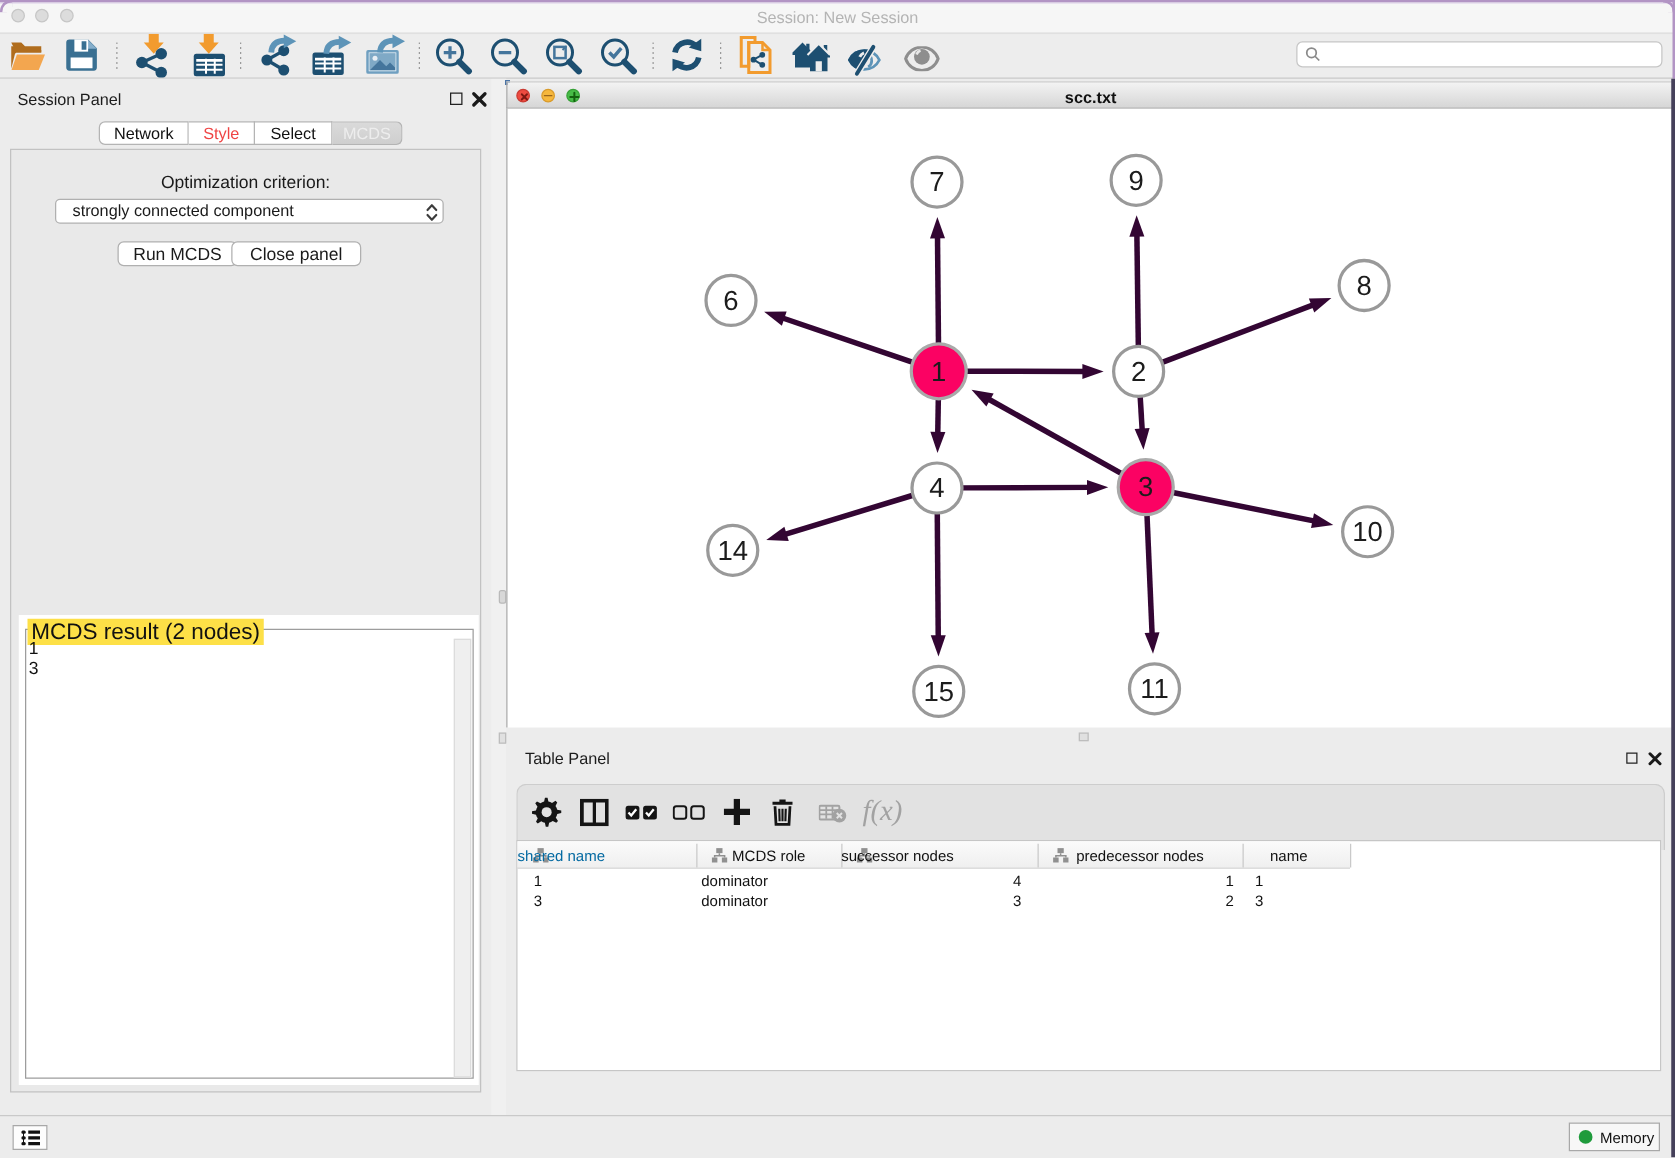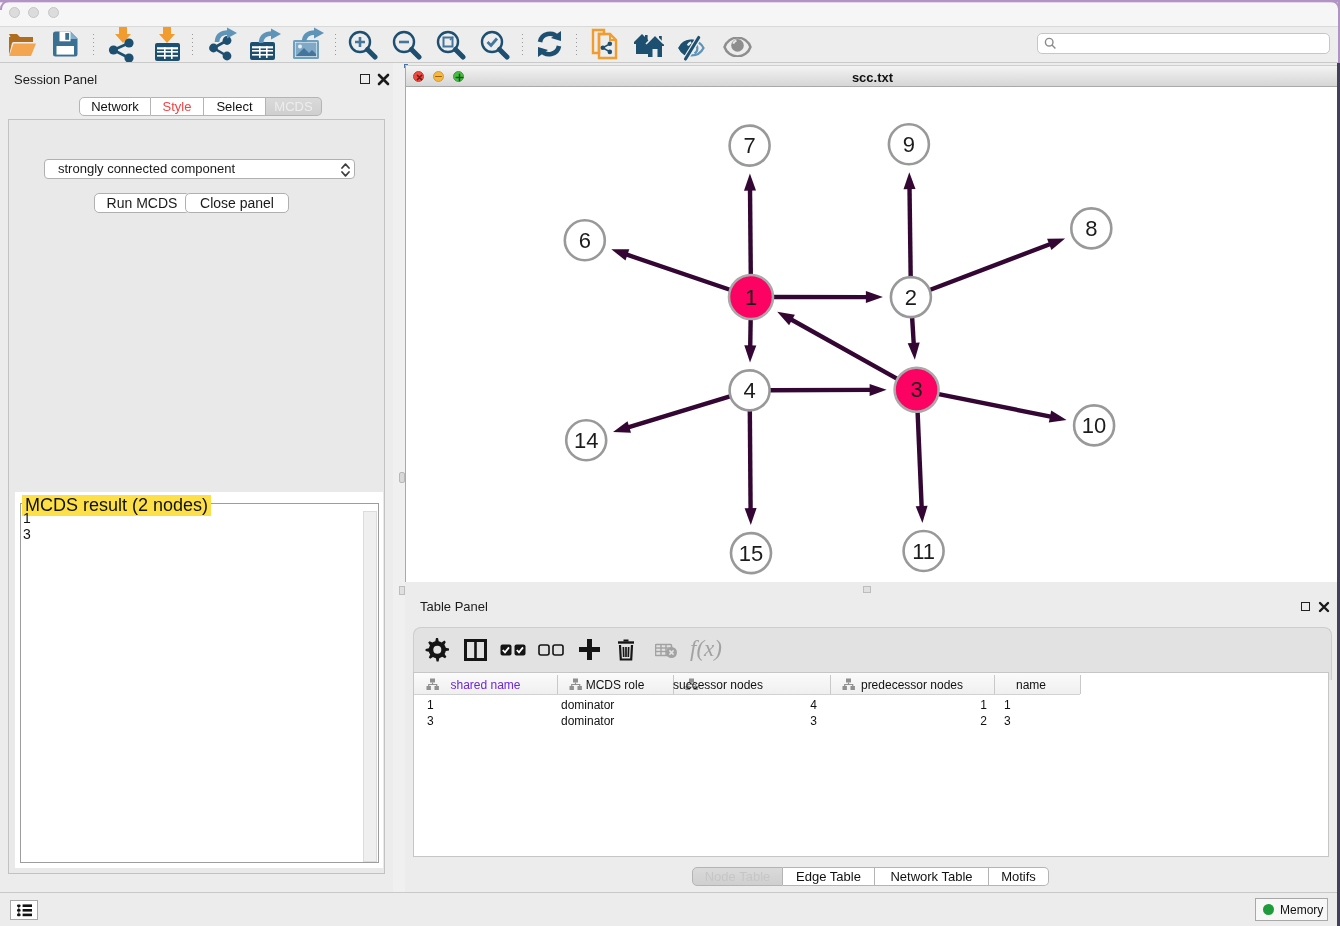--- a/index.html
+++ b/index.html
@@ -10,20 +10,21 @@
 </head>
 <body>
 
 <div class="abs" style="left:0;top:0;width:1340px;height:2px;background:#b294c4;"></div>
 <div class="abs" style="left:0;top:2px;width:1340px;height:1px;background:#e2d5ec;"></div>
 
 <div class="abs" style="left:0;top:3px;width:1340px;height:24px;background:#f6f6f6;border-bottom:1px solid #d9d9d9;">
   <div class="abs" style="left:9px;top:4px;width:11px;height:11px;border-radius:50%;background:#dcdcdc;border:1px solid #c6c6c6;"></div>
   <div class="abs" style="left:28px;top:4px;width:11px;height:11px;border-radius:50%;background:#dcdcdc;border:1px solid #c6c6c6;"></div>
   <div class="abs" style="left:48px;top:4px;width:11px;height:11px;border-radius:50%;background:#dcdcdc;border:1px solid #c6c6c6;"></div>
+  <div class="abs" style="left:0;top:3px;width:1340px;height:19px;text-align:center;font-size:13px;color:#b4b4b4;">Session: New Session</div>
 </div>
 
 <div class="abs" id="toolbar" style="left:0;top:28px;width:1340px;height:35px;background:#ededed;border-bottom:1px solid #c9c9c9;">
 
   <svg class="abs" style="left:7px;top:2px;" width="30" height="29" viewBox="0 0 30 29">
 <path d="M2 4 L10 4 L13 7 L26 7 L26 12 L6 12 Z" fill="#b06d1e"></path>
 <path d="M2 4 L2 25 L5 13 L6 12 L26 12 L26 10 L12 10 L9 7 L2 7 Z" fill="#b06d1e"></path>
 <path d="M6.5 13.5 L29 13.5 L24 26 L2.2 26 Z" fill="#f3a64f"></path>
 </svg>
   <svg class="abs" style="left:50px;top:1px;" width="30" height="30" viewBox="0 0 30 30">
@@ -172,20 +173,21 @@
 
   <div class="abs" style="left:8px;top:56px;width:377px;height:755px;background:#e9e9e9;border:1px solid #c2c2c2;"></div>
 
   <div class="abs" style="left:79px;top:34px;width:243px;height:19px;">
     <div class="abs" style="left:0;top:0;width:72px;height:19px;background:#fff;border:1px solid #b4b4b4;border-radius:5px 0 0 5px;font-size:13px;text-align:center;line-height:17px;color:#111;">Network</div>
     <div class="abs" style="left:72px;top:0;width:53px;height:19px;background:#fff;border:1px solid #b4b4b4;border-left:none;font-size:13px;text-align:center;line-height:17px;color:#ef4444;">Style</div>
     <div class="abs" style="left:125px;top:0;width:62px;height:19px;background:#fff;border:1px solid #b4b4b4;border-left:none;font-size:13px;text-align:center;line-height:17px;color:#111;">Select</div>
     <div class="abs" style="left:187px;top:0;width:56px;height:19px;background:linear-gradient(#dadada,#cfcfcf);border:1px solid #b4b4b4;border-left:none;border-radius:0 5px 5px 0;font-size:13px;text-align:center;line-height:17px;color:#ededed;">MCDS</div>
   </div>
 
+  <div class="abs" style="left:8px;top:74px;width:377px;text-align:center;font-size:14px;color:#1a1a1a;">Optimization criterion:</div>
   <div class="abs" style="left:44px;top:96px;width:311px;height:20px;background:#fff;border:1px solid #b0b0b0;border-radius:4px;">
     <div class="abs" style="left:13px;top:1px;font-size:13px;color:#1a1a1a;">strongly connected component</div>
     <svg class="abs" style="left:295px;top:3px;" width="11" height="14" viewBox="0 0 11 14">
         <path d="M2 5 L5.5 1.2 L9 5" fill="none" stroke="#3c3c3c" stroke-width="1.7" stroke-linecap="round" stroke-linejoin="round"></path>
         <path d="M2 9 L5.5 12.8 L9 9" fill="none" stroke="#3c3c3c" stroke-width="1.7" stroke-linecap="round" stroke-linejoin="round"></path>
       </svg>
   </div>
   <div class="abs" style="left:94px;top:130px;width:96px;height:20px;background:#fff;border:1px solid #b0b0b0;border-radius:5px;font-size:14px;text-align:center;line-height:18px;color:#1a1a1a;">Run MCDS</div>
   <div class="abs" style="left:185px;top:130px;width:104px;height:20px;background:#fff;border:1px solid #b0b0b0;border-radius:5px;font-size:14px;text-align:center;line-height:18px;color:#1a1a1a;">Close panel</div>
 
@@ -328,21 +330,21 @@
 
   <div class="abs" style="left:8px;top:77px;width:916px;height:185px;background:#fff;border:1px solid #c6c6c6;">
 
     <div class="abs" style="left:0;top:0;width:666px;height:22px;background:linear-gradient(#fbfbfb,#efefef);border-bottom:1px solid #d2d2d2;"></div>
     <svg class="abs" style="left:12px;top:5px;" width="13" height="13" viewBox="0 0 13 13">
         <rect x="4" y="0.5" width="5" height="4" fill="#909090"></rect>
         <rect x="0.5" y="8" width="4.4" height="4" fill="#909090"></rect>
         <rect x="8.5" y="8" width="4.4" height="4" fill="#909090"></rect>
         <path d="M6.5 4.5 L6.5 6.5 M2.7 8 L2.7 6.5 L10.7 6.5 L10.7 8" stroke="#909090" stroke-width="1.2" fill="none"></path>
       </svg>
-    <div class="abs" style="left:0px;top:5px;width:143px;text-align:center;font-size:12px;color:#6d28d9;">shared name</div>
+    <div class="abs" style="left:0px;top:5px;width:143px;text-align:left;font-size:12px;color:#0369a1;">shared name</div>
     <div class="abs" style="left:143px;top:2px;width:1px;height:19px;background:#c9c9c9;"></div>
     <svg class="abs" style="left:155px;top:5px;" width="13" height="13" viewBox="0 0 13 13">
         <rect x="4" y="0.5" width="5" height="4" fill="#909090"></rect>
         <rect x="0.5" y="8" width="4.4" height="4" fill="#909090"></rect>
         <rect x="8.5" y="8" width="4.4" height="4" fill="#909090"></rect>
         <path d="M6.5 4.5 L6.5 6.5 M2.7 8 L2.7 6.5 L10.7 6.5 L10.7 8" stroke="#909090" stroke-width="1.2" fill="none"></path>
       </svg>
     <div class="abs" style="left:143px;top:5px;width:116px;text-align:center;font-size:12px;color:#111;">MCDS role</div>
     <div class="abs" style="left:259px;top:2px;width:1px;height:19px;background:#c9c9c9;"></div>
     <svg class="abs" style="left:271px;top:5px;" width="13" height="13" viewBox="0 0 13 13">
@@ -373,26 +375,20 @@
     </div>
     <div class="abs" style="left:0;top:40px;width:914px;height:16px;font-size:12px;color:#111;">
       <span class="abs" style="left:13px;top:1px;">3</span>
       <span class="abs" style="left:147px;top:1px;">dominator</span>
       <span class="abs" style="left:330px;top:1px;width:73px;text-align:right;">3</span>
       <span class="abs" style="left:500px;top:1px;width:73px;text-align:right;">2</span>
       <span class="abs" style="left:590px;top:1px;">3</span>
     </div>
   </div>
 
-  <div class="abs" style="left:287px;top:272px;width:357px;height:19px;">
-    <div class="abs" style="left:0;top:0;width:91px;height:19px;background:linear-gradient(#dadada,#cfcfcf);border:1px solid #b4b4b4;border-radius:5px 0 0 5px;font-size:13px;text-align:center;line-height:17px;color:#c6c6c6;">Node Table</div>
-    <div class="abs" style="left:91px;top:0;width:92px;height:19px;background:#fff;border:1px solid #b4b4b4;border-left:none;font-size:13px;text-align:center;line-height:17px;color:#111;">Edge Table</div>
-    <div class="abs" style="left:183px;top:0;width:114px;height:19px;background:#fff;border:1px solid #b4b4b4;border-left:none;font-size:13px;text-align:center;line-height:17px;color:#111;">Network Table</div>
-    <div class="abs" style="left:297px;top:0;width:60px;height:19px;background:#fff;border:1px solid #b4b4b4;border-left:none;border-radius:0 5px 5px 0;font-size:13px;text-align:center;line-height:17px;color:#111;">Motifs</div>
-  </div>
 </div>
 
 <div class="abs" style="left:0;top:892px;width:1340px;height:34px;background:#ececec;border-top:1px solid #c9c9c9;">
   <div class="abs" style="left:10px;top:7px;width:28px;height:20px;background:#fdfdfd;border:1px solid #a8a8a8;">
     <svg width="15" height="13" style="position:absolute;left:6px;top:3px;" viewBox="0 0 15 13">
         <line x1="1.8" y1="1.5" x2="1.8" y2="11.5" stroke="#111" stroke-width="0.8"></line>
         <rect x="0" y="0.4" width="3.6" height="2.6" rx="1.2" fill="#111"></rect>
         <rect x="0" y="5" width="3.6" height="2.6" rx="1.2" fill="#111"></rect>
         <rect x="0" y="9.6" width="3.6" height="2.6" rx="1.2" fill="#111"></rect>
         <rect x="5.6" y="0.4" width="9.4" height="2.6" fill="#111"></rect>

